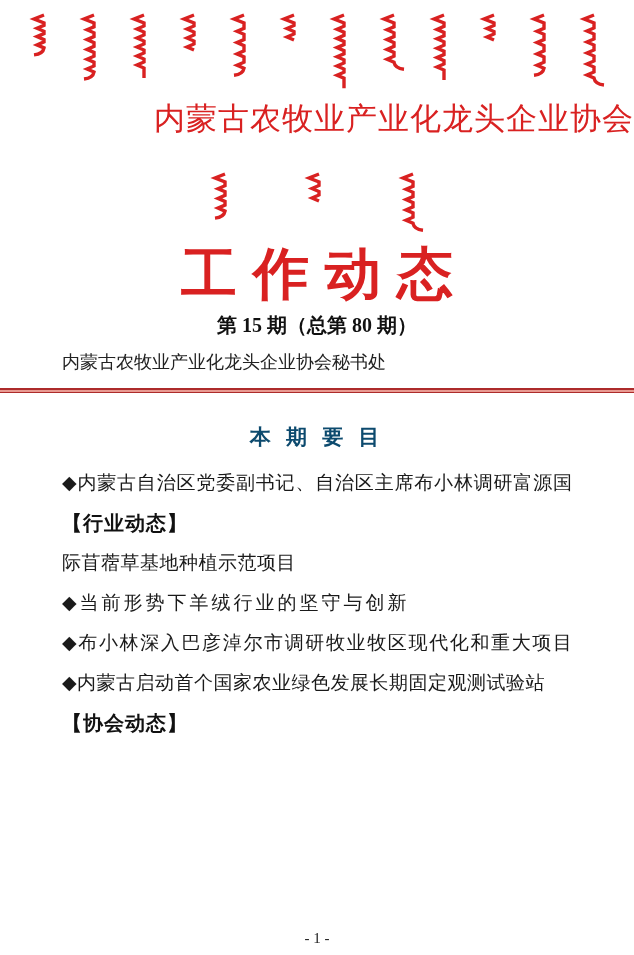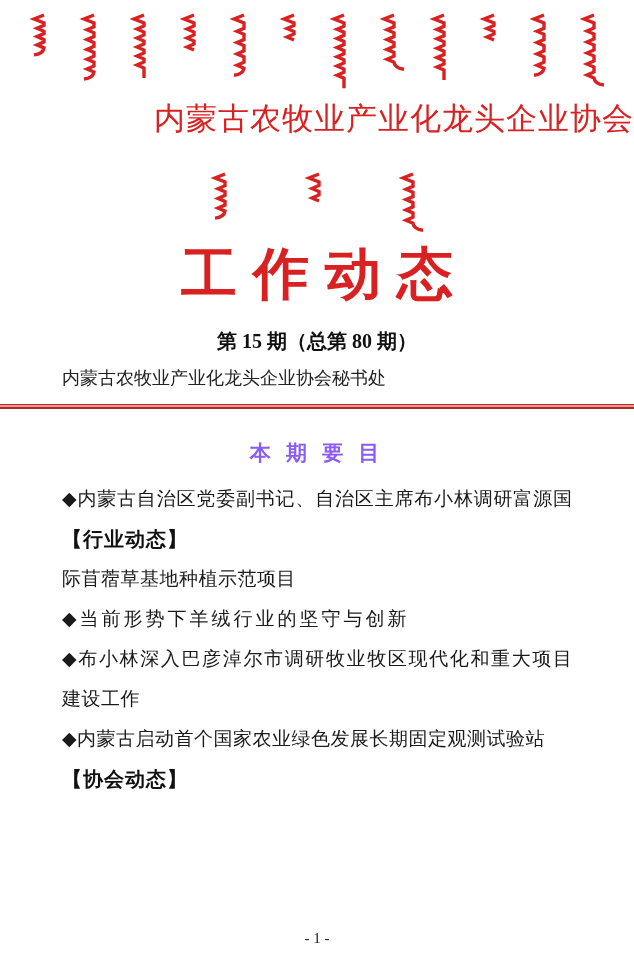--- a/index.html
+++ b/index.html
@@ -15,33 +15,33 @@
     text-align:right;font-weight:normal;font-size:31px;line-height:1.2;
     letter-spacing:1px;margin-top:2px;white-space:nowrap;
   }
   .red-text{color:#d92121}
   .bulletin-title{
     text-align:center;font-weight:bold;font-size:56px;line-height:1.05;
     letter-spacing:16px;text-indent:16px;margin-top:18px;
   }
   .issue-line{
     text-align:center;font-weight:bold;font-size:20px;line-height:1.3;
-    margin-top:24px;color:#111;
+    margin-top:8px;color:#111;
   }
   .pub-row{
     display:flex;justify-content:space-between;align-items:baseline;
     padding:0 62px;margin-top:12px;font-size:18px;line-height:24px;color:#222;
   }
   .rule{
     height:5px;margin-top:14px;width:634px;
     background:linear-gradient(to bottom,#ad2b2b 0 1.5px,#e89a92 1.5px 3.5px,#ad2b2b 3.5px 5px);
   }
   .toc-heading{
     text-align:center;font-weight:bold;font-size:21px;line-height:28px;
-    margin-top:30px;letter-spacing:5px;color:#8b5cf6;
+    margin-top:30px;letter-spacing:5px;color:#0c4a6e;
   }
   .toc{padding:0 62px;margin-top:12px;font-size:19px;color:#1a1a1a}
   .toc .ln{height:40px;line-height:40px;white-space:nowrap;letter-spacing:0.5px}
   .toc .sec{
     font-family:"Liberation Sans","DejaVu Sans",sans-serif;
     font-weight:bold;font-size:20px;letter-spacing:1px;color:#111;
   }
   .toc .stretch{
     text-align:justify;text-align-last:justify;white-space:normal;
     letter-spacing:0;overflow:hidden;
@@ -119,18 +119,17 @@
 <div class="rule"></div>
 
 <div class="toc-heading">本 期 要 目</div>
 
 <div class="toc">
   <div class="ln stretch">◆内蒙古自治区党委副书记、自治区主席布小林调研富源国</div>
   <div class="ln sec">【行业动态】</div>
   <div class="ln">际苜蓿草基地种植示范项目</div>
   <div class="ln spaced">◆当前形势下羊绒行业的坚守与创新</div>
   <div class="ln stretch">◆布小林深入巴彦淖尔市调研牧业牧区现代化和重大项目</div>
-  <div class="ln">建设工作</div>
   <div class="ln">◆内蒙古启动首个国家农业绿色发展长期固定观测试验站</div>
   <div class="ln sec">【协会动态】</div>
 </div>
 
 <div class="footer">- 1 -</div>
 
 </body></html>

